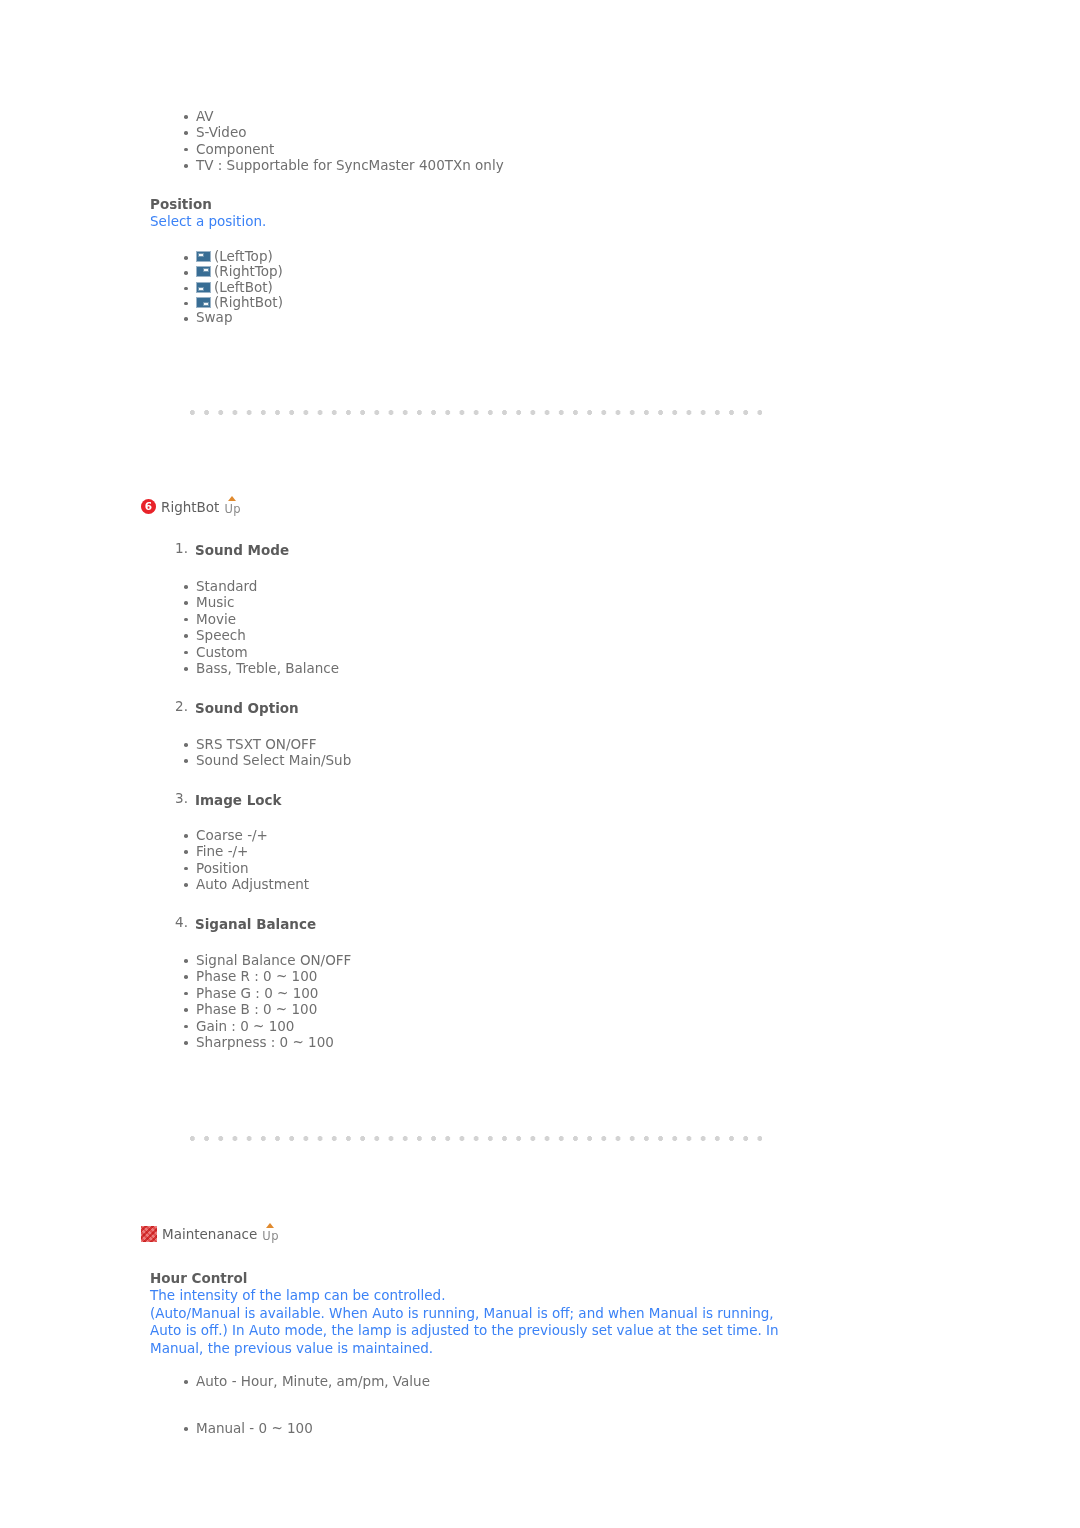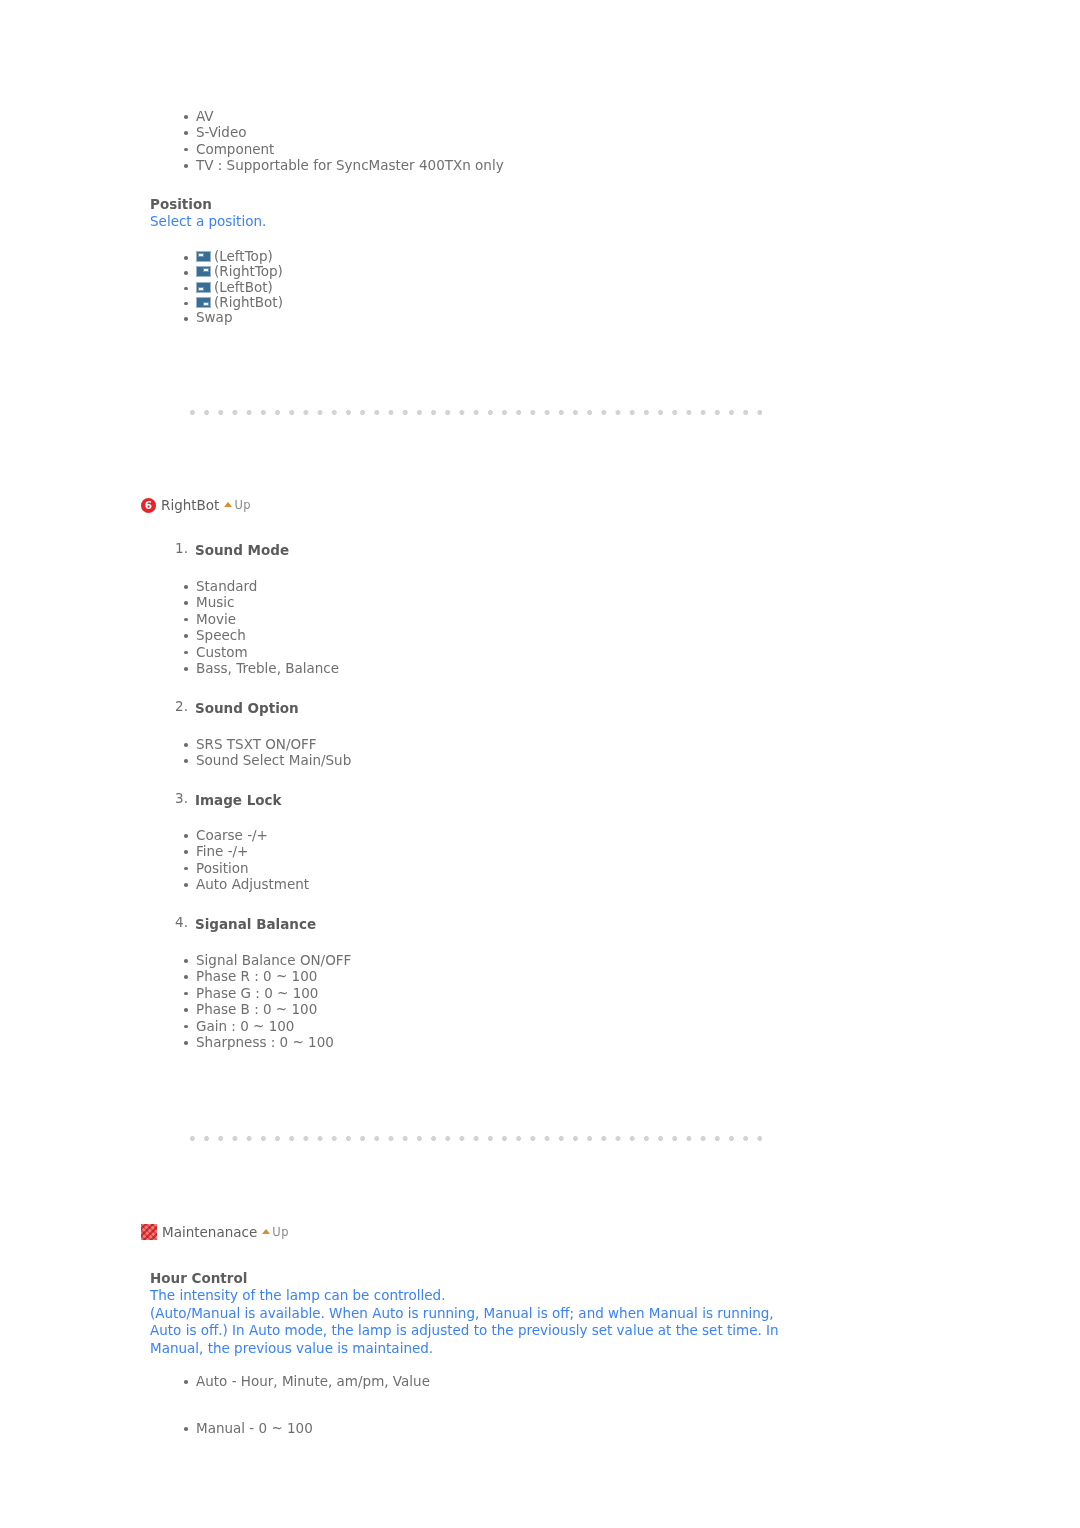--- a/index.html
+++ b/index.html
@@ -142,20 +142,21 @@
       repeating-linear-gradient(45deg, #f29a9a 0 2px, #e85c5c 2px 4px),
       repeating-linear-gradient(-45deg, #f6c0c0 0 3px, #dd4444 3px 5px);
     background-blend-mode: multiply;
     opacity: 0.95;
   }
   .head-label { color: #5f5f5f; }
   .up-link {
     display: inline-flex;
     align-items: center;
     margin-left: 5px;
+    flex-direction: column;
   }
   .up-arrow {
     width: 0;
     height: 0;
     border-left: 4.5px solid transparent;
     border-right: 4.5px solid transparent;
     border-bottom: 5px solid #e08a2e;
     margin-right: 2px;
     position: relative;
     top: -1px;

